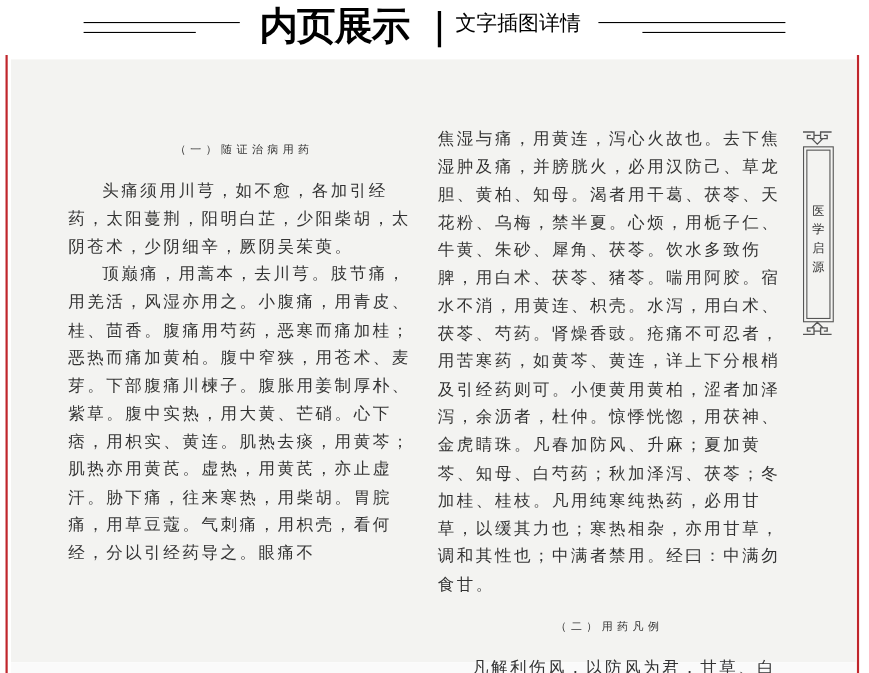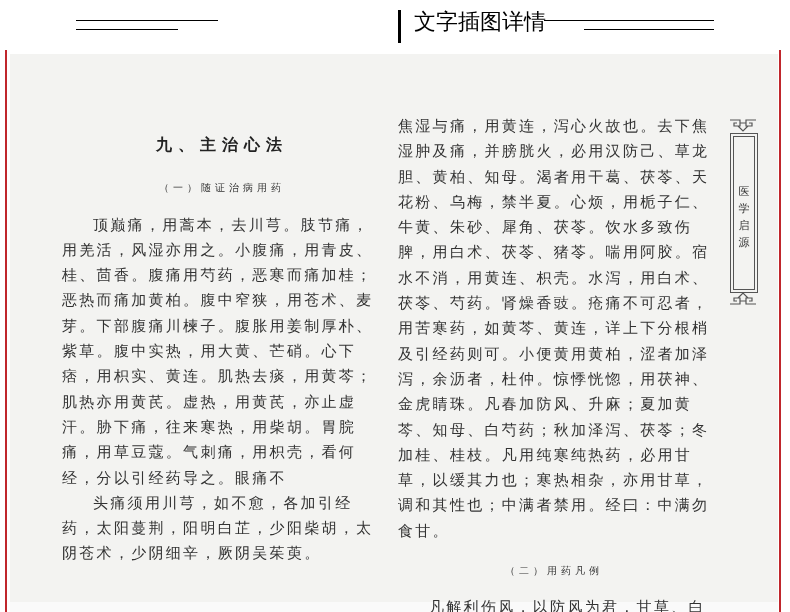--- a/index.html
+++ b/index.html
@@ -1,21 +1,21 @@
 <!DOCTYPE html>
 <html><head>
 <meta charset="utf-8">
 <style>
   html,body{margin:0;padding:0;}
   body{width:790px;height:612px;background:#ffffff;position:relative;overflow:hidden;font-family:"DejaVu Serif",serif;}
   .frame{position:absolute;left:5px;top:0;width:776px;height:612px;border-left:2px solid #c0262c;border-right:2px solid #c0262c;box-sizing:border-box;}
   .header{position:absolute;left:0;top:0;width:790px;height:50px;background:#fff;}
   .hline{position:absolute;height:1px;background:#000;}
   .title{position:absolute;left:236px;top:2px;font-family:"DejaVu Sans",sans-serif;font-weight:bold;font-size:35px;letter-spacing:-1px;color:#000;line-height:44px;}
-  .subtitle{position:absolute;left:414px;top:11px;font-family:Liberation Serif, serif;font-size:22px;color:#000;line-height:22px;}
+  .subtitle{position:absolute;left:414px;top:11px;font-family:Liberation Serif, serif;font-size:19px;color:#000;line-height:22px;}
   .page{position:absolute;left:10px;top:54px;width:768px;height:548px;background:#f3f3f1;}
   .page-bottom{position:absolute;left:10px;top:602px;width:768px;height:10px;background:#fafafa;}
   .col{position:absolute;font-size:15px;color:#333;line-height:25.3px;letter-spacing:2.3px;}
   .col p{margin:0;}
   .left{left:62px;top:114px;width:320px;}
   .right{left:398px;top:114px;width:312px;}
   .indent{text-indent:31px;}
   .h1{text-align:center;font-weight:bold;font-size:16px;letter-spacing:6px;margin:18px 0 18px 0 !important;color:#222;}
   .h2{text-align:center;font-size:10px;letter-spacing:4px;margin:10px 0 12px 0 !important;color:#333;}
   .side{position:absolute;left:725px;top:118px;width:36px;height:188px;}
@@ -24,34 +24,34 @@
   .orn{position:absolute;left:3px;width:30px;height:14px;}
 </style>
 </head>
 <body>
 
 <div class="frame"></div>
 
 <div class="header">
   <div class="hline" style="left:76px;top:20px;width:142px;"></div>
   <div class="hline" style="left:76px;top:29px;width:102px;"></div>
+  <div class="title">内页展示</div>
   <div style="position:absolute;left:398px;top:10px;width:3px;height:33px;background:#000;"></div>
   <div class="subtitle">文字插图详情</div>
   <div class="hline" style="left:544px;top:20px;width:170px;"></div>
   <div class="hline" style="left:584px;top:29px;width:130px;"></div>
 </div>
 
 <div class="page"></div>
 <div class="page-bottom"></div>
 
 <div class="col left">
-  <p class="h1">九、主治心法</p>
   <p class="h2">（一）随证治病用药</p>
+  <p class="indent">头痛须用川芎，如不愈，各加引经药，太阳蔓荆，阳明白芷，少阳柴胡，太阴苍术，少阴细辛，厥阴吴茱萸。</p>
   <p class="indent">顶巅痛，用蒿本，去川芎。肢节痛，用羌活，风湿亦用之。小腹痛，用青皮、桂、茴香。腹痛用芍药，恶寒而痛加桂；恶热而痛加黄柏。腹中窄狭，用苍术、麦芽。下部腹痛川楝子。腹胀用姜制厚朴、紫草。腹中实热，用大黄、芒硝。心下痞，用枳实、黄连。肌热去痰，用黄芩；肌热亦用黄芪。虚热，用黄芪，亦止虚汗。胁下痛，往来寒热，用柴胡。胃脘痛，用草豆蔻。气刺痛，用枳壳，看何经，分以引经药导之。眼痛不</p>
-  <p class="indent">头痛须用川芎，如不愈，各加引经药，太阳蔓荆，阳明白芷，少阳柴胡，太阴苍术，少阴细辛，厥阴吴茱萸。</p>
 </div>
 
 <div class="col right">
   <p>焦湿与痛，用黄连，泻心火故也。去下焦湿肿及痛，并膀胱火，必用汉防己、草龙胆、黄柏、知母。渴者用干葛、茯苓、天花粉、乌梅，禁半夏。心烦，用栀子仁、牛黄、朱砂、犀角、茯苓。饮水多致伤脾，用白术、茯苓、猪苓。喘用阿胶。宿水不消，用黄连、枳壳。水泻，用白术、茯苓、芍药。肾燥香豉。疮痛不可忍者，用苦寒药，如黄芩、黄连，详上下分根梢及引经药则可。小便黄用黄柏，涩者加泽泻，余沥者，杜仲。惊悸恍惚，用茯神、金虎睛珠。凡春加防风、升麻；夏加黄芩、知母、白芍药；秋加泽泻、茯苓；冬加桂、桂枝。凡用纯寒纯热药，必用甘草，以缓其力也；寒热相杂，亦用甘草，调和其性也；中满者禁用。经曰：中满勿食甘。</p>
   <p class="h2" style="margin-top:14px !important;">（二）用药凡例</p>
   <p class="indent">凡解利伤风，以防风为君，甘草、白术</p>
 </div>
 
 <div class="side">
   <svg class="orn" style="top:0;" viewBox="0 0 30 14">

